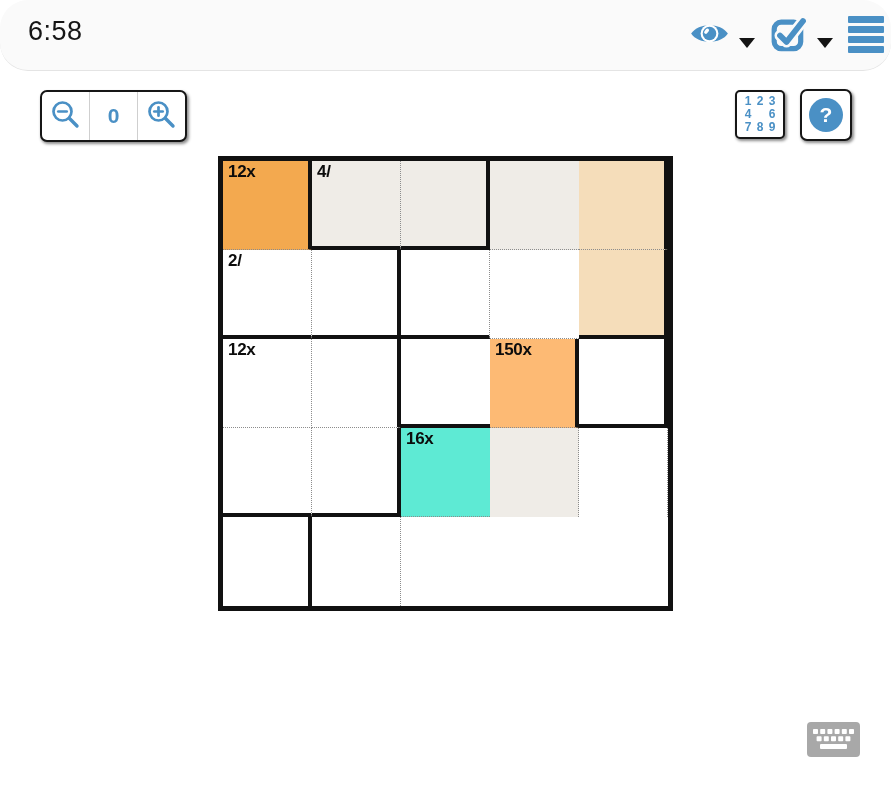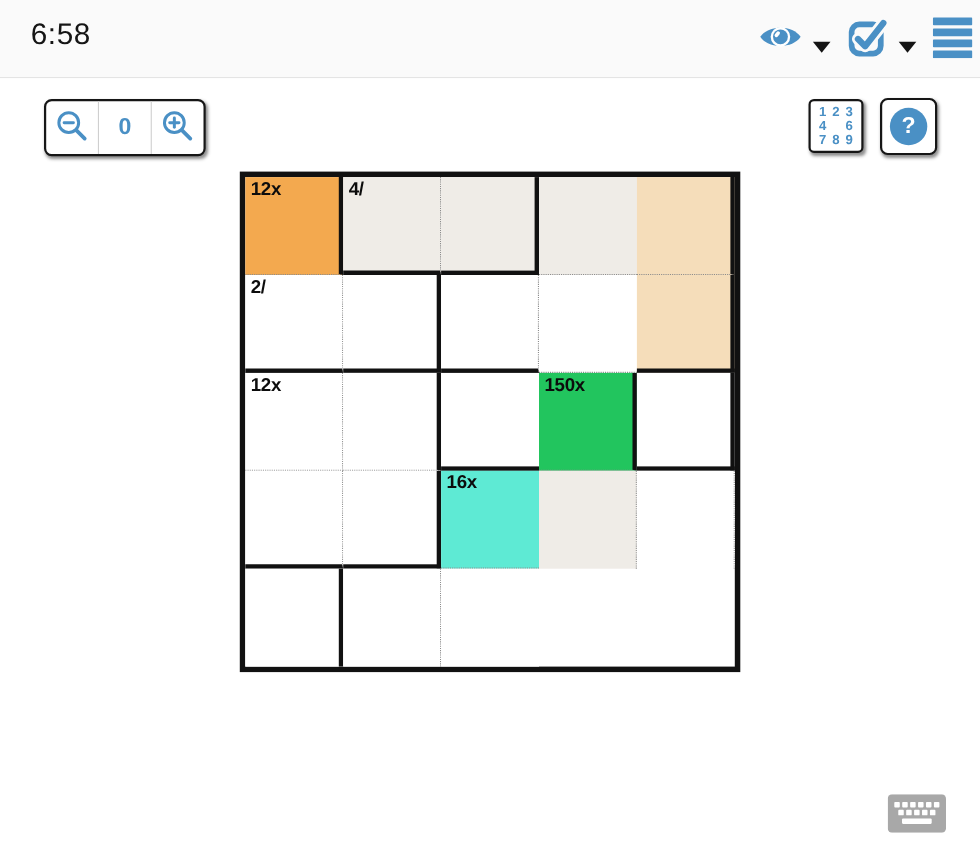--- a/index.html
+++ b/index.html
@@ -4,21 +4,21 @@
 <style>
   html,body{margin:0;padding:0;}
   body{
     width:891px;height:787px;position:relative;overflow:hidden;
     background:#ffffff;
     font-family:"Liberation Sans","DejaVu Sans",sans-serif;
   }
   
   .topbar{
     position:absolute;top:0;left:0;width:891px;height:70px;
-    background:#fafafa;border-bottom:1px solid #e4e4e4;
+    background:#fafafa;border-bottom:1px solid #e4e4e4;border-radius:28px;
   }
   .timer{
     position:absolute;left:28px;top:16px;
     font-size:27px;font-weight:500;color:#151515;letter-spacing:.5px;
   }
   .topicons{
     position:absolute;right:7px;top:0;height:70px;
     display:flex;align-items:center;gap:10px;
   }
   .icon-btn{background:none;border:none;padding:0;margin:0;display:flex;align-items:center;cursor:pointer;}
@@ -169,21 +169,21 @@
     </div>
     <div class="cell" style="background: rgb(255, 255, 255); border-right: 4px solid rgb(17, 17, 17); border-bottom: 4px solid rgb(17, 17, 17);"></div>
     <div class="cell" style="background: rgb(255, 255, 255); border-right: 1px dotted rgb(140, 140, 140); border-bottom: 4px solid rgb(17, 17, 17);"></div>
     <div class="cell" style="background: rgb(255, 255, 255); border-bottom: 1px dotted rgb(140, 140, 140);"></div>
     <div class="cell" style="background: rgb(245, 221, 186); border-right: 4px solid rgb(17, 17, 17); border-bottom: 4px solid rgb(17, 17, 17);"></div>
     <div class="cell" style="background: rgb(255, 255, 255); border-right: 1px dotted rgb(140, 140, 140); border-bottom: 1px dotted rgb(140, 140, 140);">
       <span class="cage-label">12x</span>
     </div>
     <div class="cell" style="background: rgb(255, 255, 255); border-right: 4px solid rgb(17, 17, 17); border-bottom: 1px dotted rgb(140, 140, 140);"></div>
     <div class="cell" style="background: rgb(255, 255, 255); border-bottom: 4px solid rgb(17, 17, 17);"></div>
-    <div class="cell" style="background: #22c55e; border-right: 4px solid rgb(17, 17, 17); border-bottom: 1px dotted rgb(140, 140, 140);">
+    <div class="cell" style="background: #fdba74; border-right: 4px solid rgb(17, 17, 17); border-bottom: 1px dotted rgb(140, 140, 140);">
       <span class="cage-label">150x</span>
     </div>
     <div class="cell" style="background: rgb(255, 255, 255); border-right: 4px solid rgb(17, 17, 17); border-bottom: 4px solid rgb(17, 17, 17);"></div>
     <div class="cell" style="background: rgb(255, 255, 255); border-right: 1px dotted rgb(140, 140, 140); border-bottom: 4px solid rgb(17, 17, 17);"></div>
     <div class="cell" style="background: rgb(255, 255, 255); border-right: 4px solid rgb(17, 17, 17); border-bottom: 4px solid rgb(17, 17, 17);"></div>
     <div class="cell" style="background: #5eead4; border-bottom: 1px dotted rgb(140, 140, 140);">
       <span class="cage-label">16x</span>
     </div>
     <div class="cell" style="background: rgb(239, 236, 231); border-right: 1px dotted rgb(140, 140, 140);"></div>
     <div class="cell" style="background: rgb(255, 255, 255); border-right: 1px dotted rgb(140, 140, 140);"></div>

